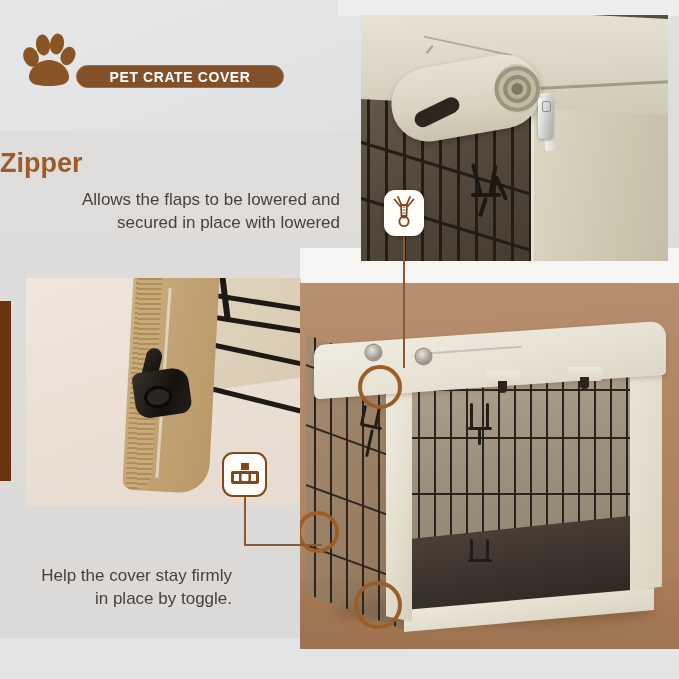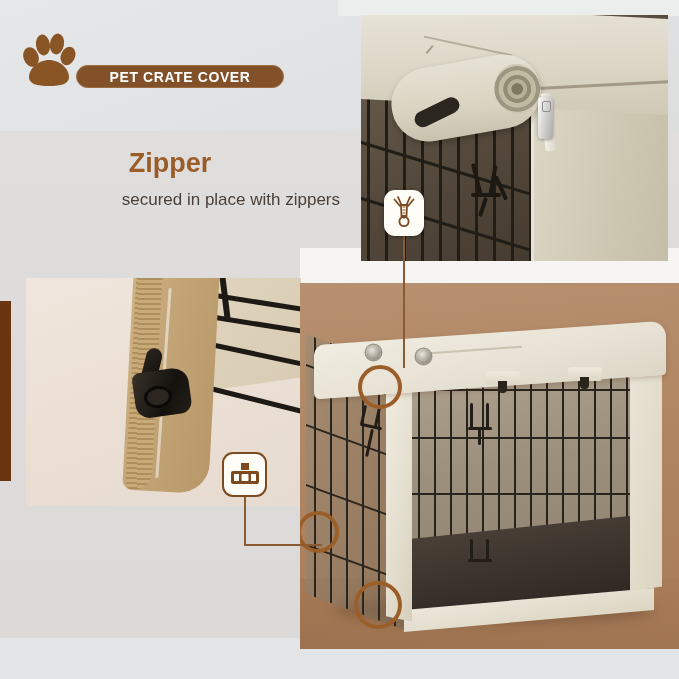--- a/index.html
+++ b/index.html
@@ -502,21 +502,21 @@
     font-weight: bold;
     color: #9a5d29;
     white-space: nowrap;
   }
   .desc {
     position: absolute;
     font-size: 17px;
     color: #4b4038;
     line-height: 23px;
   }
-  .txt-zipper-head { left: 0px; top: 148px; width: 340px; text-align: center; }
+  .txt-zipper-head { left: 0px; top: 148px; width: 340px; text-align: left; }
   .txt-zipper-desc { left: 0px; top: 188px; width: 340px; text-align: right; }
   .txt-toggle-head { left: 0px; top: 524px; width: 232px; text-align: right; }
   .txt-toggle-desc { left: 0px; top: 564px; width: 232px; text-align: right; }
 </style>
 </head>
 <body>
 
 <div class="canvas">
 
   <div class="bg-top"></div>
@@ -692,17 +692,22 @@
       <path d="M11 1 h8 v7 h-8 z" fill="#7d4a20"></path>
       <rect x="1" y="9" width="28" height="13" rx="2" fill="#7d4a20"></rect>
       <rect x="11.5" y="12" width="7" height="7" rx="1" fill="#fffdf8"></rect>
       <path d="M4 12 h5 v7 h-5 z" fill="#fffdf8"></path>
       <path d="M21 12 h5 v7 h-5 z" fill="#fffdf8"></path>
     </svg>
   </div>
 
   <div class="head txt-zipper-head">Zipper</div>
   <div class="desc txt-zipper-desc">
-    <div>secured in place with zippers</div>
+    <div>Allows the flaps to be lowered and</div>
+    <div>secured in place with lowered</div>
   </div>
 
+  <div class="desc txt-toggle-desc">
+    <div>Help the cover stay firmly</div>
+    <div>in place by toggle.</div>
+  </div>
 
 </div>
 
 </body></html>

